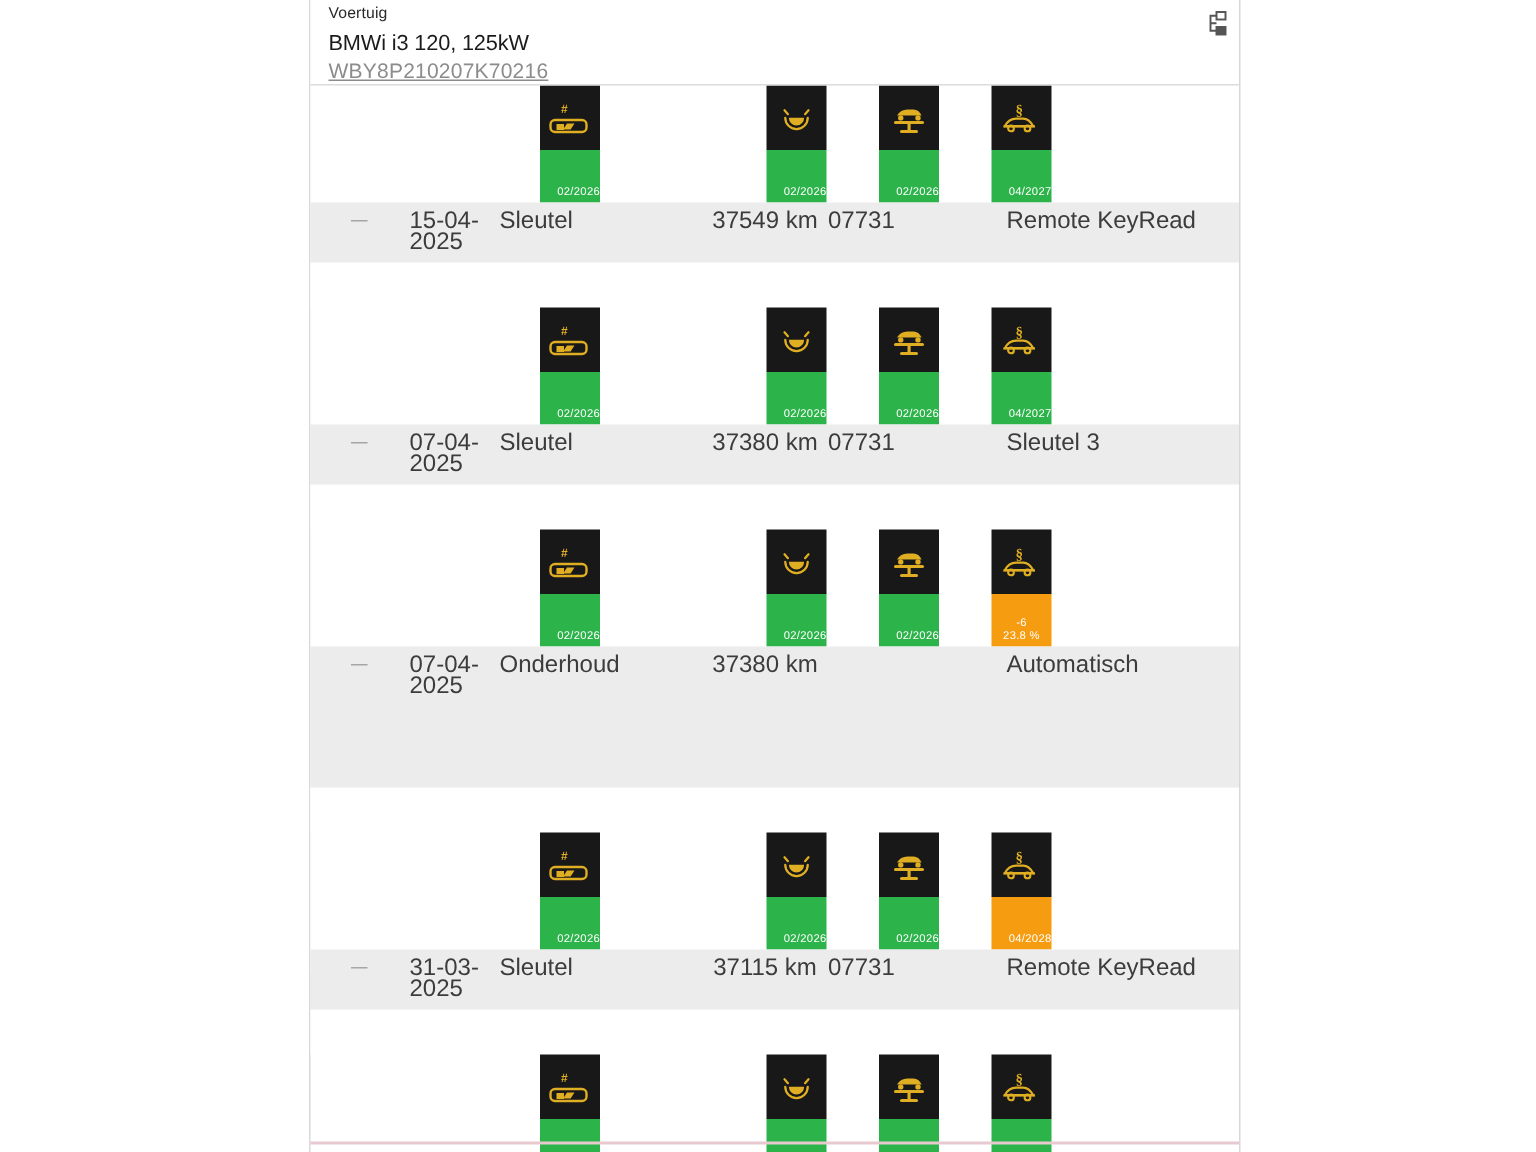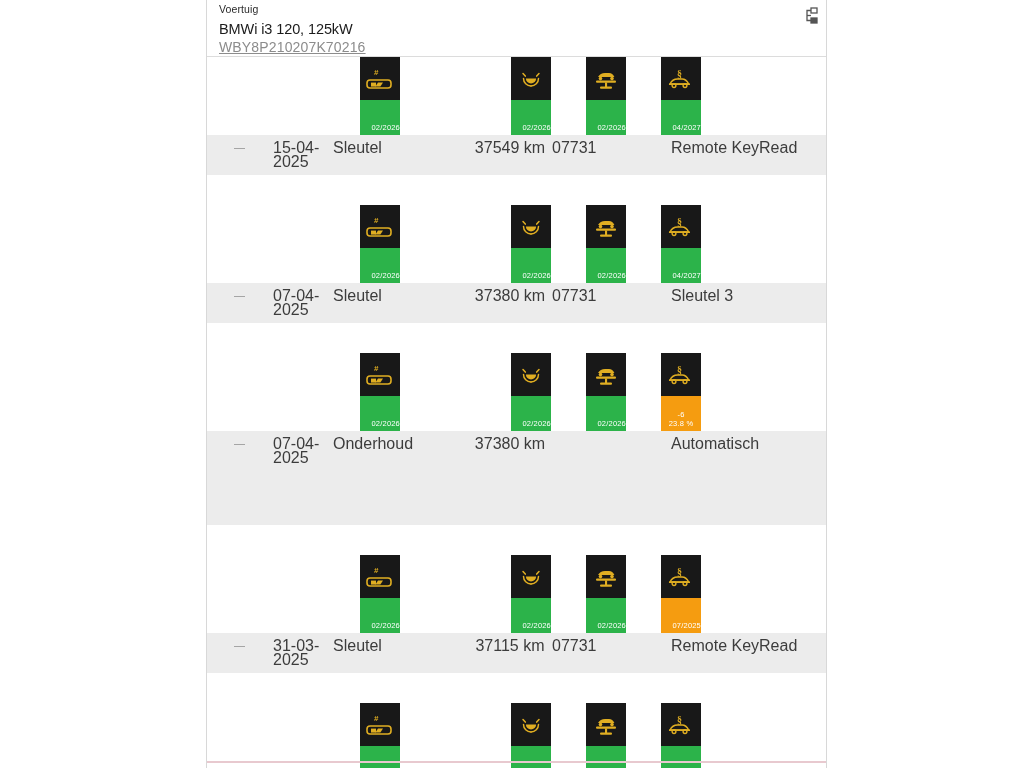--- a/index.html
+++ b/index.html
@@ -383,21 +383,21 @@
               <div class="tile-icon">
                 <svg width="30" height="24" viewBox="0 0 30 24">
                   <text x="11" y="9.5" font-family="Liberation Serif, serif" font-size="10" font-weight="bold" fill="#e0ae22">§</text>
                   <path d="M4 17 q2.4 -5 7.5 -5 h4.6 q4 0 6.6 5 z" fill="none" stroke="#e0ae22" stroke-width="1.5"></path>
                   <path d="M3 17.2 h21" stroke="#e0ae22" stroke-width="1.5"></path>
                   <circle cx="8" cy="18.6" r="1.9" fill="none" stroke="#e0ae22" stroke-width="1.4"></circle>
                   <circle cx="19" cy="18.6" r="1.9" fill="none" stroke="#e0ae22" stroke-width="1.4"></circle>
                 </svg>
               </div>
               <div class="tile-bar orange">
-                <div class="tile-date">07/2025</div>
+                <div class="tile-date">04/2028</div>
               </div>
               <div class="tile-check">✓</div>
             </div>
           </div>
           <div class="row" style="height: 27px;">
             <div class="cell cell-toggle">—</div>
             <div class="cell cell-date">31-03-2025</div>
             <div class="cell cell-type">Sleutel</div>
             <div class="cell cell-km">37115 km</div>
             <div class="cell cell-dealer">07731</div>

